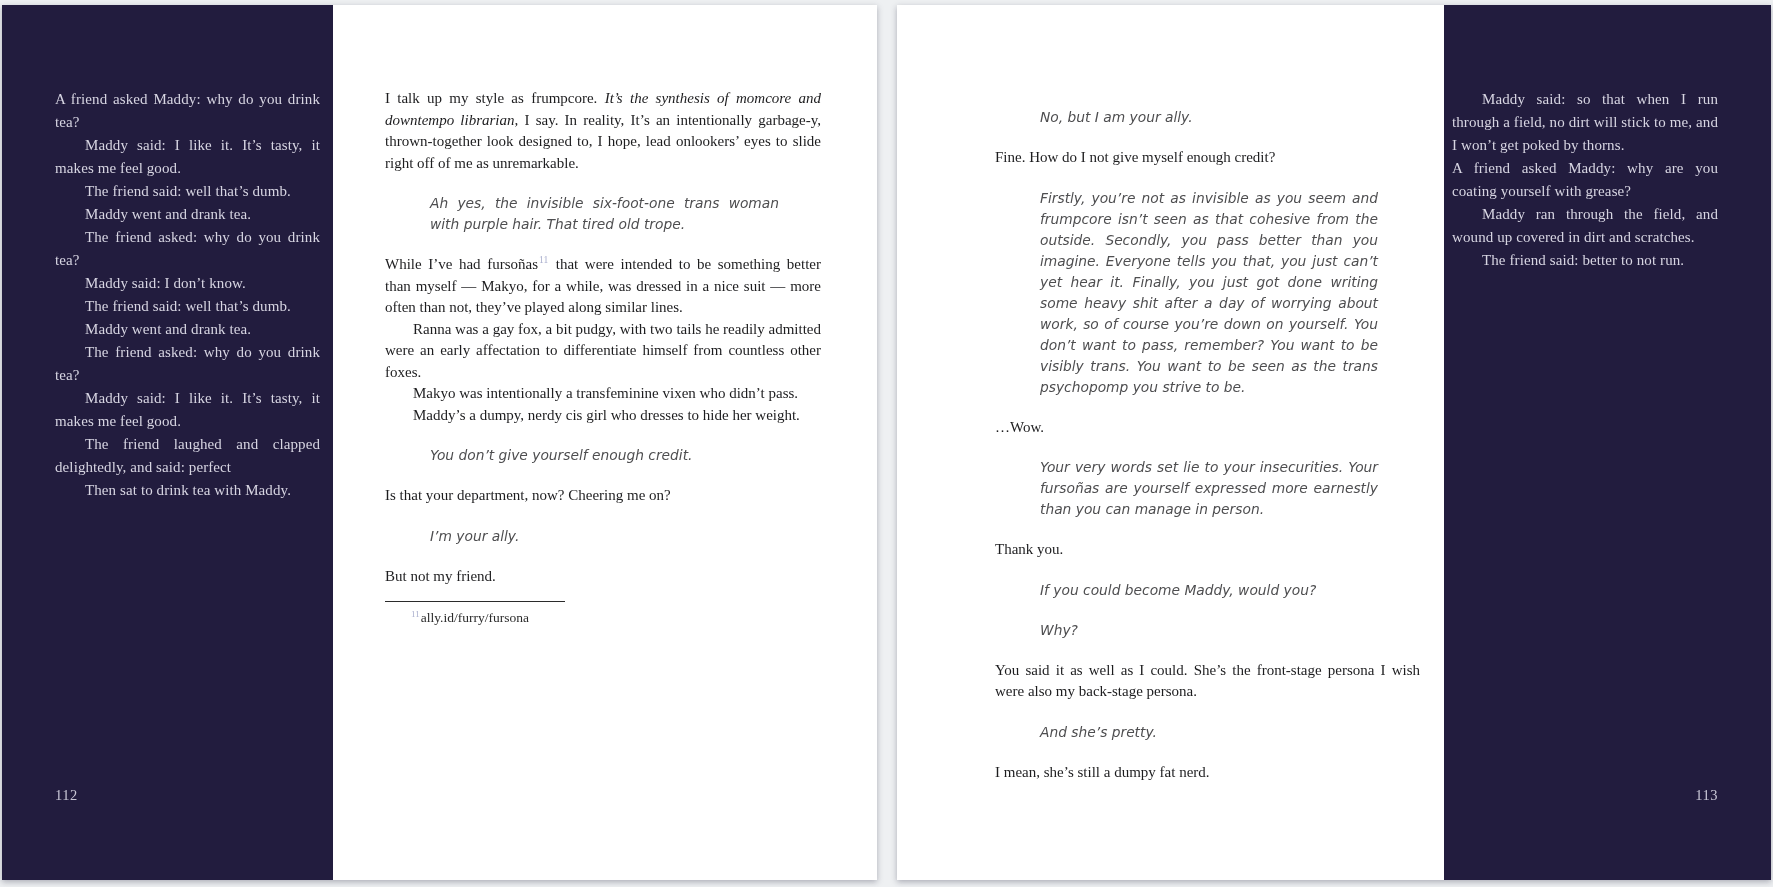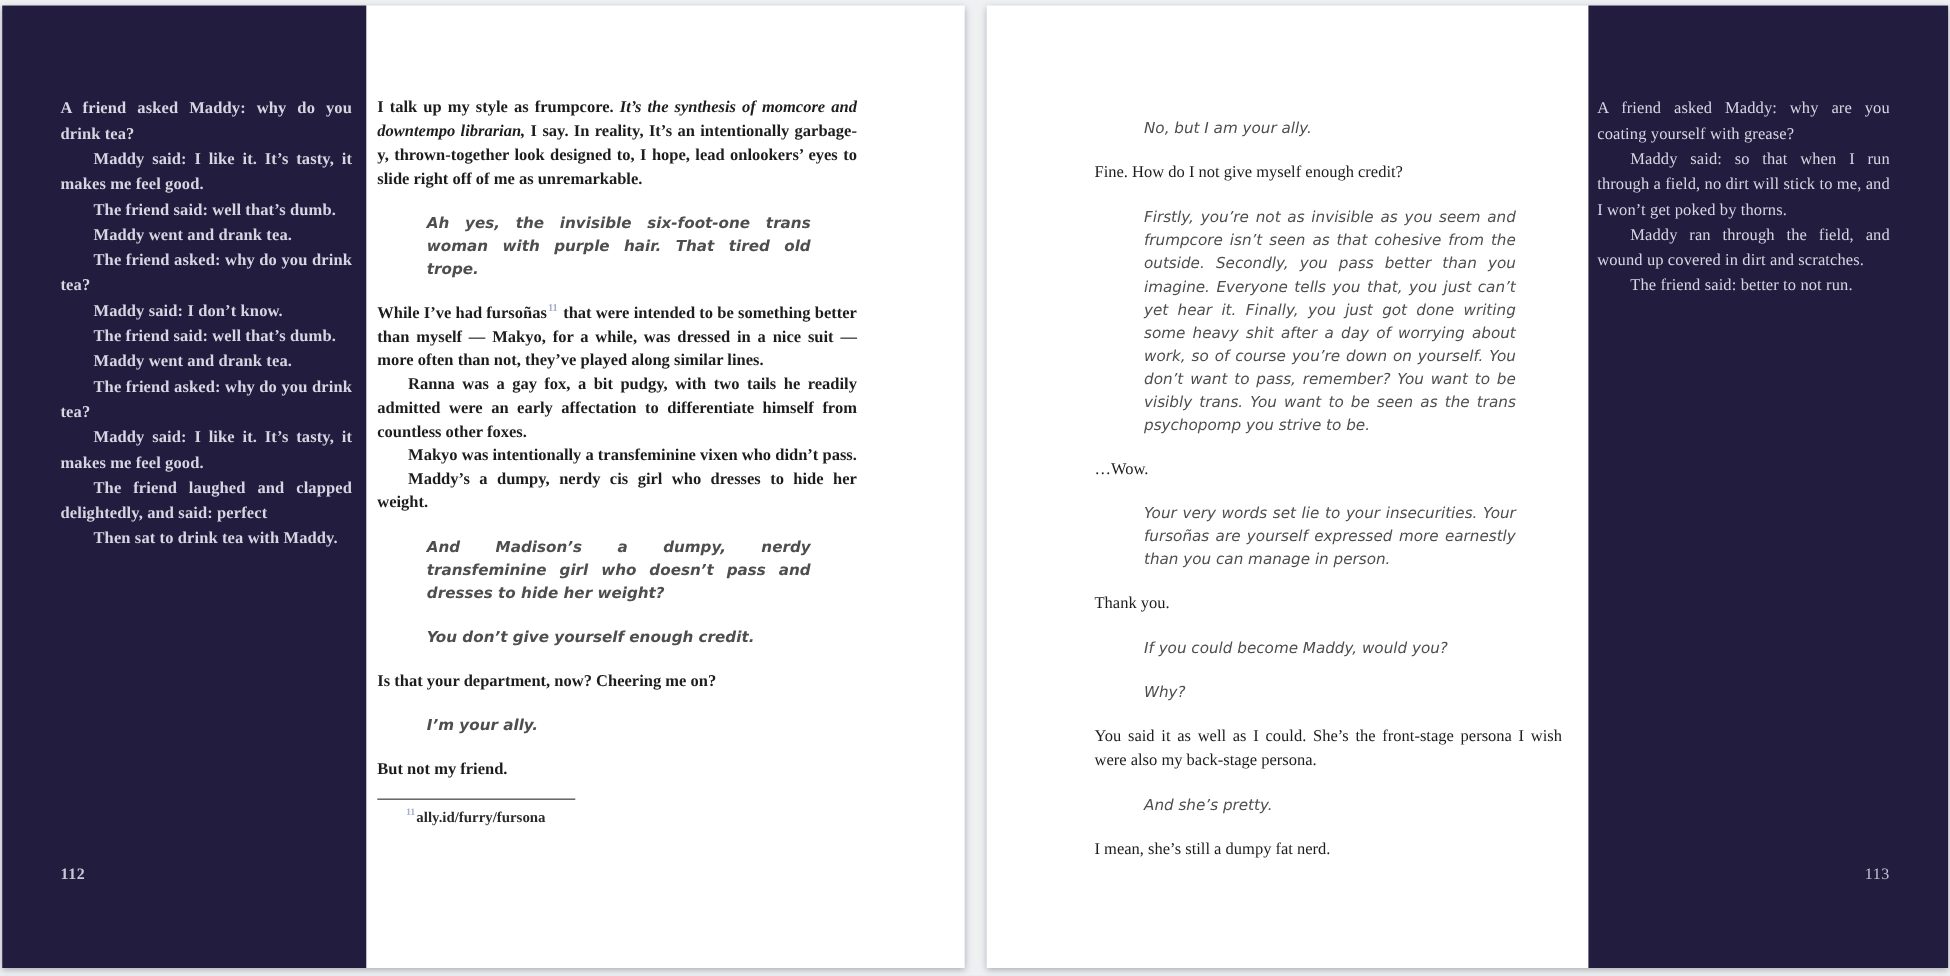--- a/index.html
+++ b/index.html
@@ -17,21 +17,21 @@
   .canvas{
     position:relative;width:1773px;height:887px;overflow:hidden;
     background:var(--canvas-bg);
     font-family:"Liberation Serif", serif;
   }
   .page{
     position:absolute;top:5px;height:875px;background:var(--page-bg);
     box-shadow:0 2px 6px rgba(45,45,70,0.35);
     display:flex;flex-direction:row;
   }
-  .page-left{left:2px;width:875px;font-weight:bold;}
+  .page-left{left:2px;width:875px;}
   .page-right{left:897px;width:874px;}
 
   .sidebar{
     background:var(--sidebar-bg);color:var(--sidebar-text);
     position:relative;box-sizing:border-box;flex:none;height:100%;
   }
   .sidebar-left{width:331px;padding:83px 13px 0 53px;}
   .sidebar-right{width:327px;padding:83px 53px 0 8px;}
   .sidebar p.sq{
     margin:0;font-size:15px;line-height:23px;text-align:justify;
@@ -39,21 +39,21 @@
   }
   .sidebar p.sq.indent{text-indent:30px;}
   .page-number{
     position:absolute;bottom:76px;font-size:14.5px;color:var(--page-number);
     letter-spacing:0.5px;
   }
   .pn-left{left:53px;}
   .pn-right{right:53px;}
 
   .content{position:relative;box-sizing:border-box;flex:none;height:100%;}
-  .content-left{width:544px;padding:83px 98px 0 10px;}
+  .content-left{width:544px;padding:83px 98px 0 10px;margin-left:42px;}
   .content-right{width:547px;padding:83px 24px 0 98px;}
 
   p.narrative{
     margin:0;font-size:15px;line-height:21.5px;color:var(--body-text);
     text-align:justify;
   }
   p.narrative.indent{text-indent:28px;}
   p.voice{
     margin:19px 42px 19px 45px;
     font-family:"DejaVu Sans", sans-serif;font-style:italic;
@@ -97,21 +97,20 @@
       <div class="page-number pn-left">112</div>
     </aside>
     <section class="content content-left">
       <div>
           <p class="narrative"><span class="">I talk up my style as frumpcore. </span><span class="em">It’s the synthesis of momcore and downtempo librarian,</span><span class=""> I say. In reality, It’s an intentionally garbage-y, thrown-together look designed to, I hope, lead onlookers’ eyes to slide right off of me as unremarkable.</span></p>
           <p class="voice"><span class="">Ah yes, the invisible six-foot-one trans woman with purple hair. That tired old trope.</span></p>
           <p class="narrative"><span class="">While I’ve had fursoñas</span><sup class="fnref">11</sup><span class=""> that were intended to be something better than myself — Makyo, for a while, was dressed in a nice suit — more often than not, they’ve played along similar lines.</span></p>
           <p class="narrative indent"><span class="">Ranna was a gay fox, a bit pudgy, with two tails he readily admitted were an early affectation to differentiate himself from countless other foxes.</span></p>
           <p class="narrative indent"><span class="">Makyo was intentionally a transfeminine vixen who didn’t pass.</span></p>
           <p class="narrative indent"><span class="">Maddy’s a dumpy, nerdy cis girl who dresses to hide her weight.</span></p>
-          <p class="voice"><span class="">And Madison’s a dumpy, nerdy transfeminine girl who doesn’t pass and dresses to hide her weight?</span></p>
           <p class="voice"><span class="">You don’t give yourself enough credit.</span></p>
           <p class="narrative"><span class="">Is that your department, now? Cheering me on?</span></p>
           <p class="voice"><span class="">I’m your ally.</span></p>
           <p class="narrative"><span class="">But not my friend.</span></p>
         </div>
       <div class="footnote">
         <div class="footnote-rule"></div>
         <div class="footnote-line"><sup class="fnref">11</sup><span>ally.id/furry/fursona</span></div>
       </div>
     </section>
@@ -128,22 +127,22 @@
           <p class="narrative"><span class="">Thank you.</span></p>
           <p class="voice"><span class="">If you could become Maddy, would you?</span></p>
           <p class="voice"><span class="">Why?</span></p>
           <p class="narrative"><span class="">You said it as well as I could. She’s the front-stage persona I wish were also my back-stage persona.</span></p>
           <p class="voice"><span class="">And she’s pretty.</span></p>
           <p class="narrative"><span class="">I mean, she’s still a dumpy fat nerd.</span></p>
         </div>
     </section>
     <aside class="sidebar sidebar-right">
       <div>
+          <p class="sq indent">Maddy said: so that when I run through a field, no dirt will stick to me, and I won’t get poked by thorns.</p>
           <p class="sq">A friend asked Maddy: why are you coating yourself with grease?</p>
-          <p class="sq indent">Maddy said: so that when I run through a field, no dirt will stick to me, and I won’t get poked by thorns.</p>
           <p class="sq indent">Maddy ran through the field, and wound up covered in dirt and scratches.</p>
           <p class="sq indent">The friend said: better to not run.</p>
         </div>
       <div class="page-number pn-right">113</div>
     </aside>
   </div>
 
 </div>
 
 </body></html>

